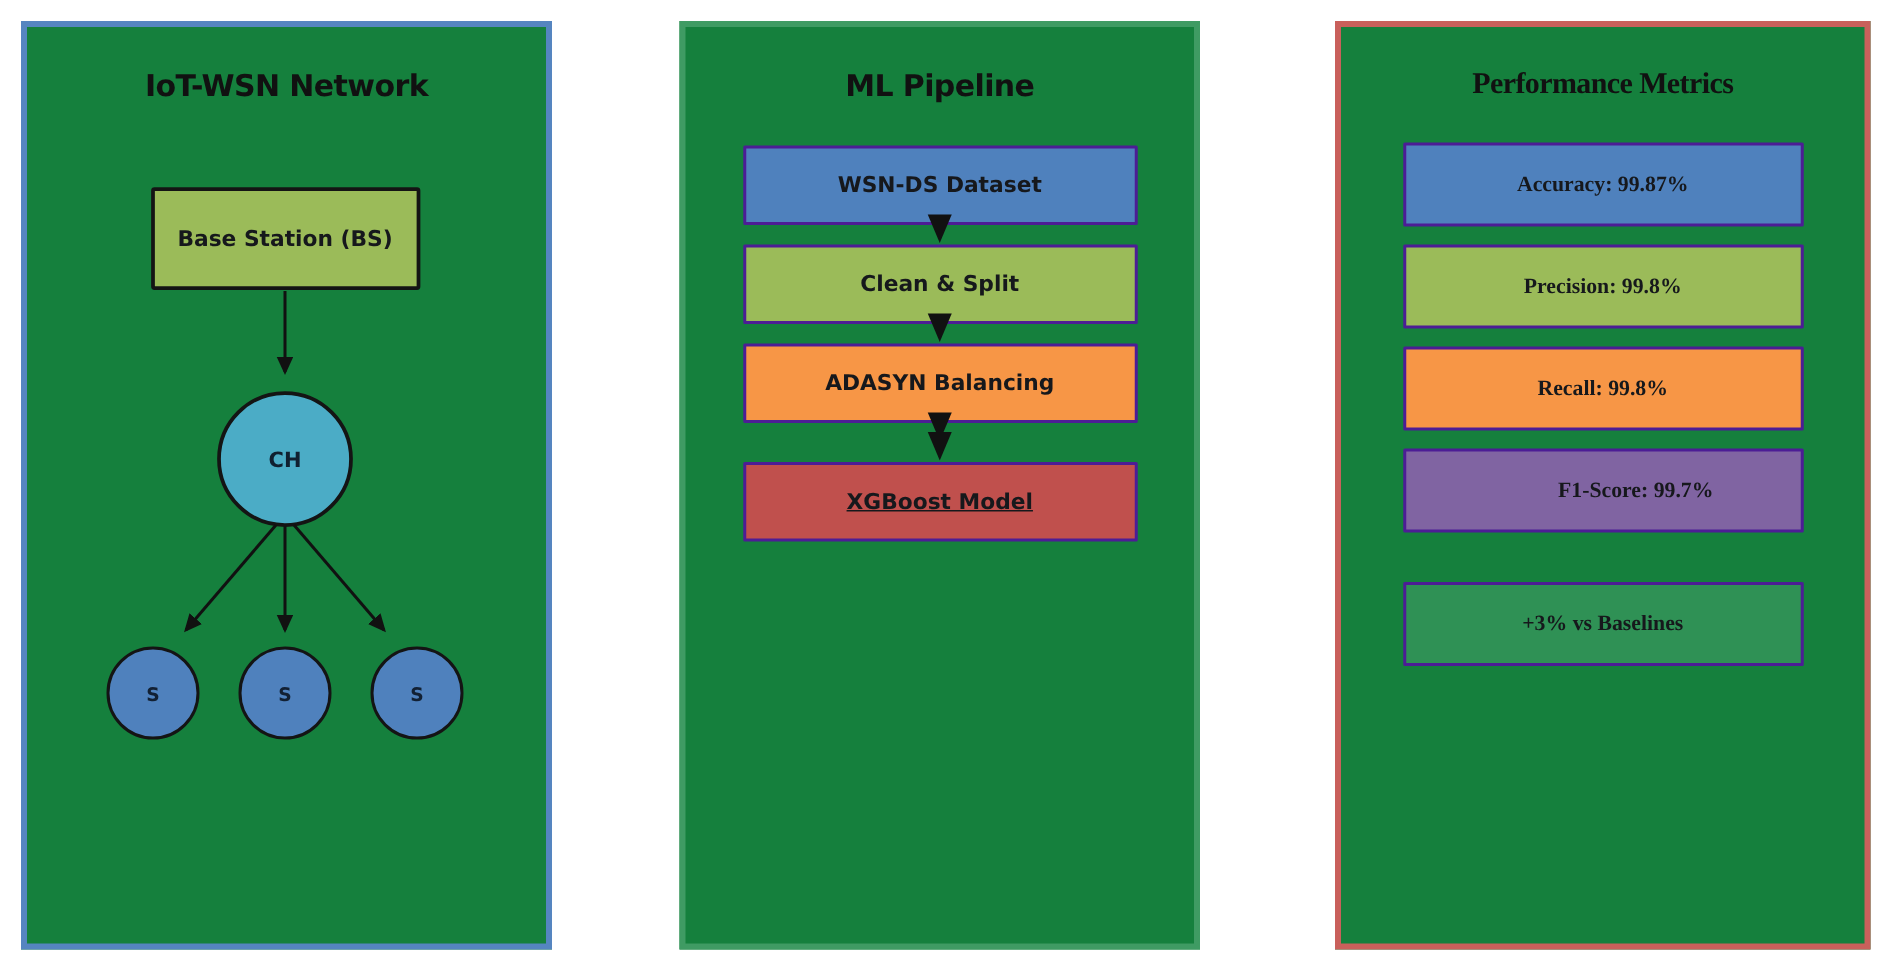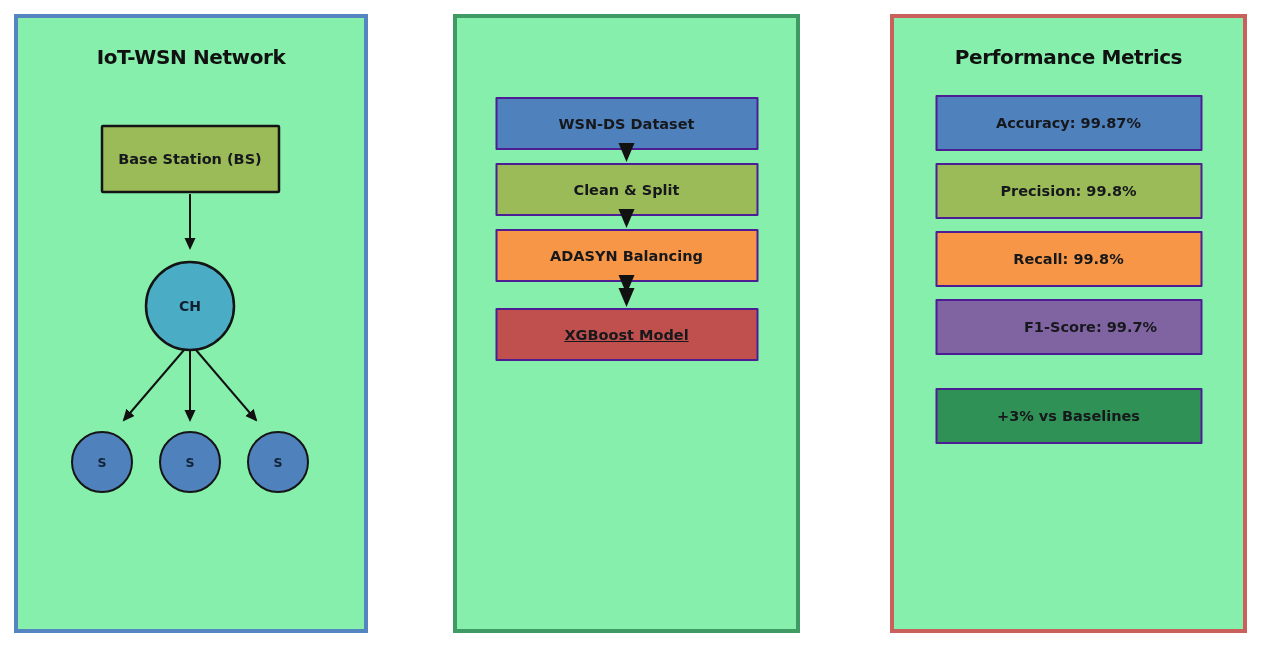--- a/index.html
+++ b/index.html
@@ -7,26 +7,26 @@
     width: 1266px; height: 650px;
     background: #ffffff;
     font-family: "DejaVu Sans", "Liberation Sans", sans-serif;
     overflow: hidden;
     position: relative;
   }
   .panel {
     position: absolute;
     top: 14px;
     height: 619px;
-    background: #86efac;
+    background: #15803d;
     border: 4px solid #888;
   }
   .panel-network  { left: 14px;  width: 354px; border-color: #5585c0; }
   .panel-pipeline { left: 453px; width: 347px; border-color: #3f9b63; }
-  .panel-metrics  { left: 890px; width: 357px; border-color: #c9605b; }
+  .panel-metrics  { left: 890px; width: 357px; border-color: #c9605b; font-family: Liberation Serif, serif; }
 
   .panel-title {
     position: absolute;
     top: 27px; left: 0; right: 0;
     text-align: center;
     font-size: 20px;
     font-weight: bold;
     letter-spacing: -0.4px;
     color: #111111;
   }
@@ -107,20 +107,21 @@
 
     <circle cx="172" cy="444" r="30" stroke="#141414" stroke-width="2" fill="#4F81BD"></circle>
     <text x="172" y="449" text-anchor="middle" font-size="12.5" font-weight="600" fill="#122033">S</text>
 
     <circle cx="260" cy="444" r="30" stroke="#141414" stroke-width="2" fill="#4F81BD"></circle>
     <text x="260" y="449" text-anchor="middle" font-size="12.5" font-weight="600" fill="#122033">S</text>
   </svg>
 </div>
 
 <div class="panel panel-pipeline">
+  <div class="panel-title">ML Pipeline</div>
 
   <div class="stack stack-pipeline">
     <div class="flow-box" style="background-color: rgb(79, 129, 189);">
       <span>WSN-DS Dataset</span>
     </div>
     <div class="arrow-gap">
       <div class="down-triangle"></div>
     </div>
 
     <div class="flow-box" style="background-color: rgb(155, 187, 89);">

